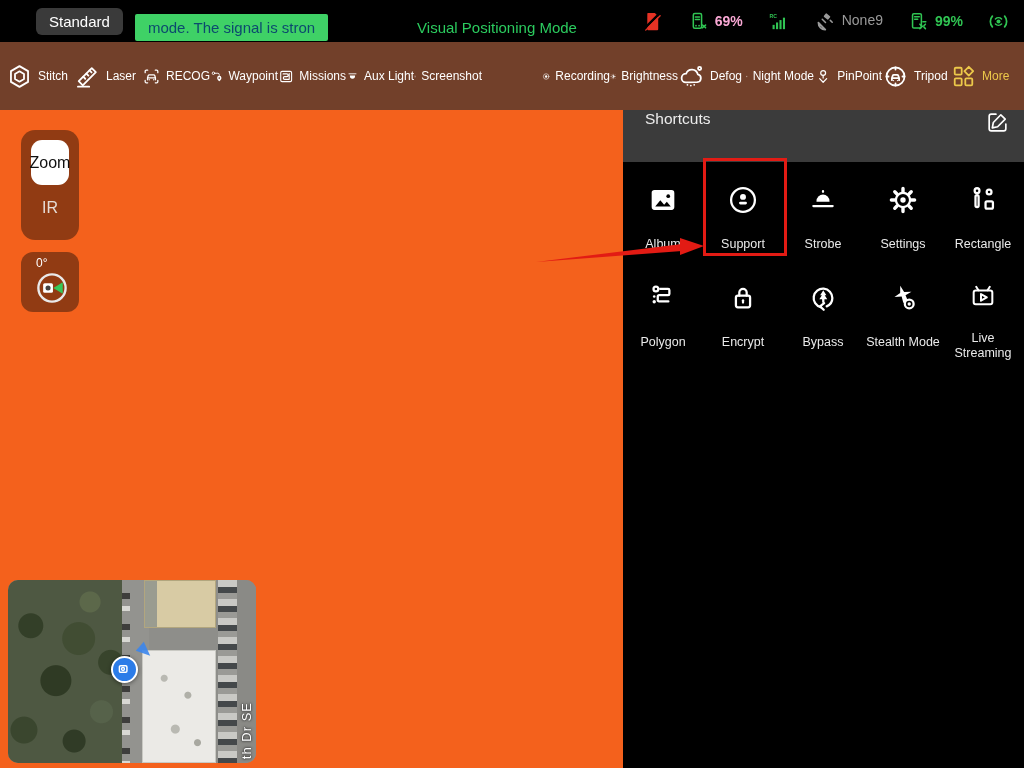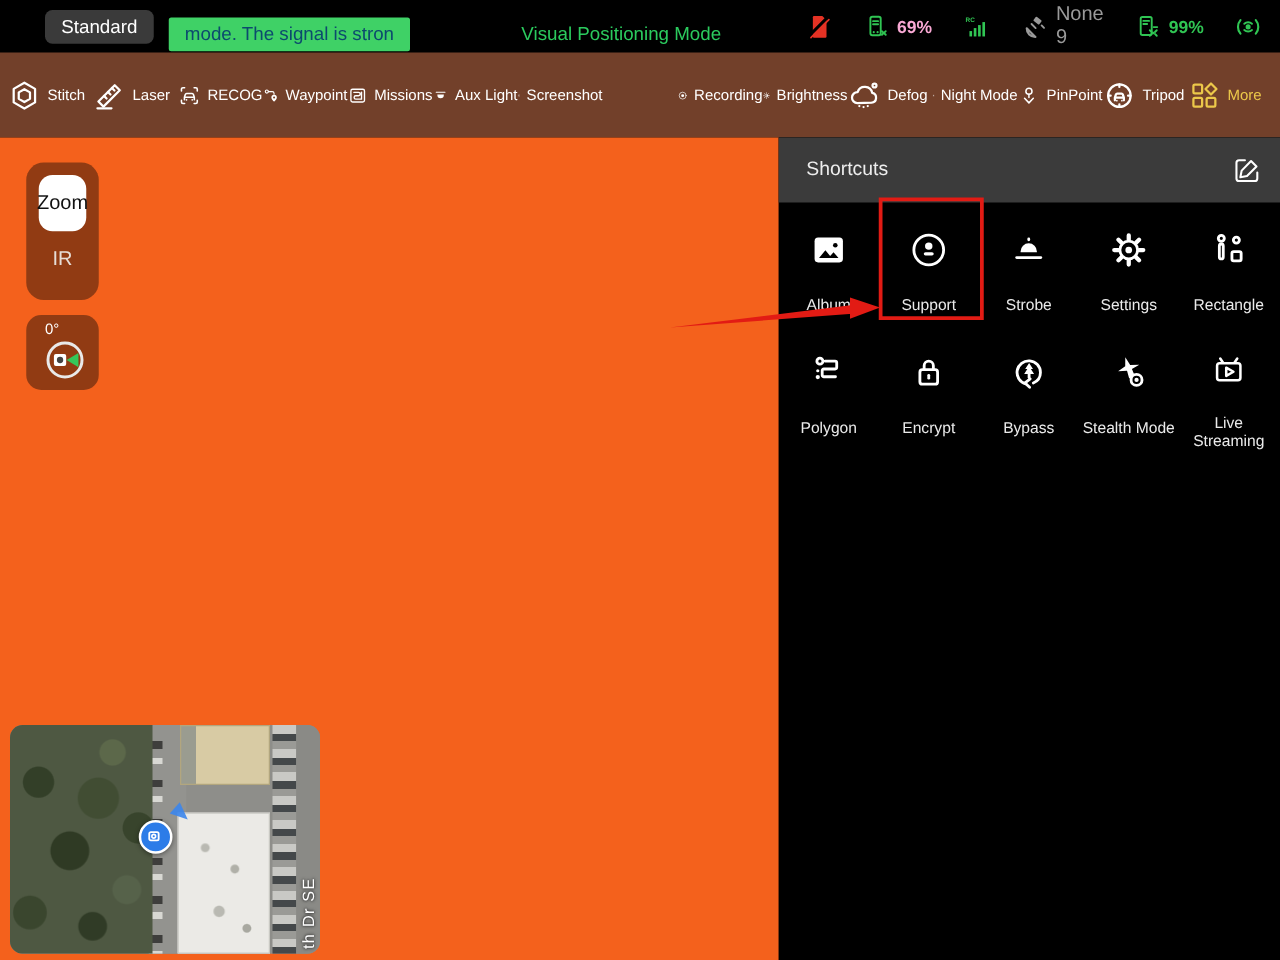--- a/index.html
+++ b/index.html
@@ -12,21 +12,21 @@
   .flight-mode-btn{margin-left:22px;background:#3a3a3a;color:#fff;font-size:15px;
              padding:5px 13px;border-radius:6px;white-space:nowrap;}
   .notice-pill{background:var(--notice-green);color:#0c4a6e;font-size:15px;padding:5px 13px;
              border-radius:2px;max-width:186px;overflow:hidden;white-space:nowrap;margin-top:12px;}
   .center-status{position:absolute;left:497px;transform:translateX(-50%);top:0;height:42px;
              display:flex;align-items:center;color:var(--accent-green);font-size:15px;margin-top:6px;}
   #status-right{margin-left:auto;display:flex;align-items:center;gap:24px;}
   .st-item{display:flex;align-items:center;gap:5px;}
   .st-item svg{width:23px;height:23px;}
   .st-text{font-size:14px;font-weight:600;}
-  .st-text.lines{display:flex;flex-direction:column;align-items:flex-start;font-size:16px;
+  .st-text.lines{display:flex;flex-direction:row;align-items:flex-end;font-size:14px;
              line-height:1.1;font-weight:400;}
 
   
   #toolbar{position:absolute;top:42px;left:0;width:100%;height:68px;background:var(--toolbar-bg);
            display:flex;align-items:center;padding:0 6px;box-sizing:border-box;}
   .tb-group{display:flex;}
   .tb-spacer{flex:1;}
   .tb-item{width:68px;display:flex;flex-direction:row;align-items:center;gap:5px;color:#fff;cursor:pointer;}
   .tb-item svg{width:27px;height:27px;}
   .tb-label{font-size:12px;white-space:nowrap;color:inherit;}
@@ -77,21 +77,21 @@
   .mm-street{position:absolute;right:2px;bottom:4px;color:#fff;font-size:13px;letter-spacing:1px;
       writing-mode:vertical-rl;transform:rotate(180deg);text-shadow:0 0 3px #333,0 0 2px #333;}
   .mm-marker{position:absolute;left:103px;top:76px;width:27px;height:27px;border-radius:50%;
       background:#2c7ce8;border:2.5px solid #fff;box-sizing:border-box;box-shadow:0 1px 4px rgba(0,0,0,.45);}
   .mm-marker svg{position:absolute;inset:1px;width:20px;height:20px;}
   .mm-heading{position:absolute;left:131px;top:64px;width:0;height:0;border-left:6px solid transparent;
       border-right:6px solid transparent;border-bottom:14px solid #3c86ec;transform:rotate(132deg);opacity:.9;}
 
   
   #panel{position:absolute;left:623px;top:0;right:0;height:100%;background:#000;}
-  #panel-header{height:52px;background:var(--panel-header-bg);display:flex;align-items:center;}
+  #panel-header{height:52px;background:var(--panel-header-bg);display:flex;align-items:flex-start;}
   #panel-title{margin-left:22px;color:#ededed;font-size:15.5px;}
   #edit-btn{margin-left:auto;margin-right:14px;color:#fff;cursor:pointer;display:flex;}
   #edit-btn svg{width:25px;height:25px;}
   #shortcut-grid{display:grid;grid-template-columns:repeat(5,80px);grid-auto-rows:98px;padding-top:2px;}
   .sc-cell{display:flex;flex-direction:column;align-items:center;padding-top:19px;box-sizing:border-box;
       color:#fff;cursor:pointer;}
   .sc-cell svg{width:34px;height:34px;}
   .sc-label{margin-top:20px;font-size:12.5px;color:#eaeaea;white-space:pre-line;text-align:center;line-height:1.15;}
 
   

